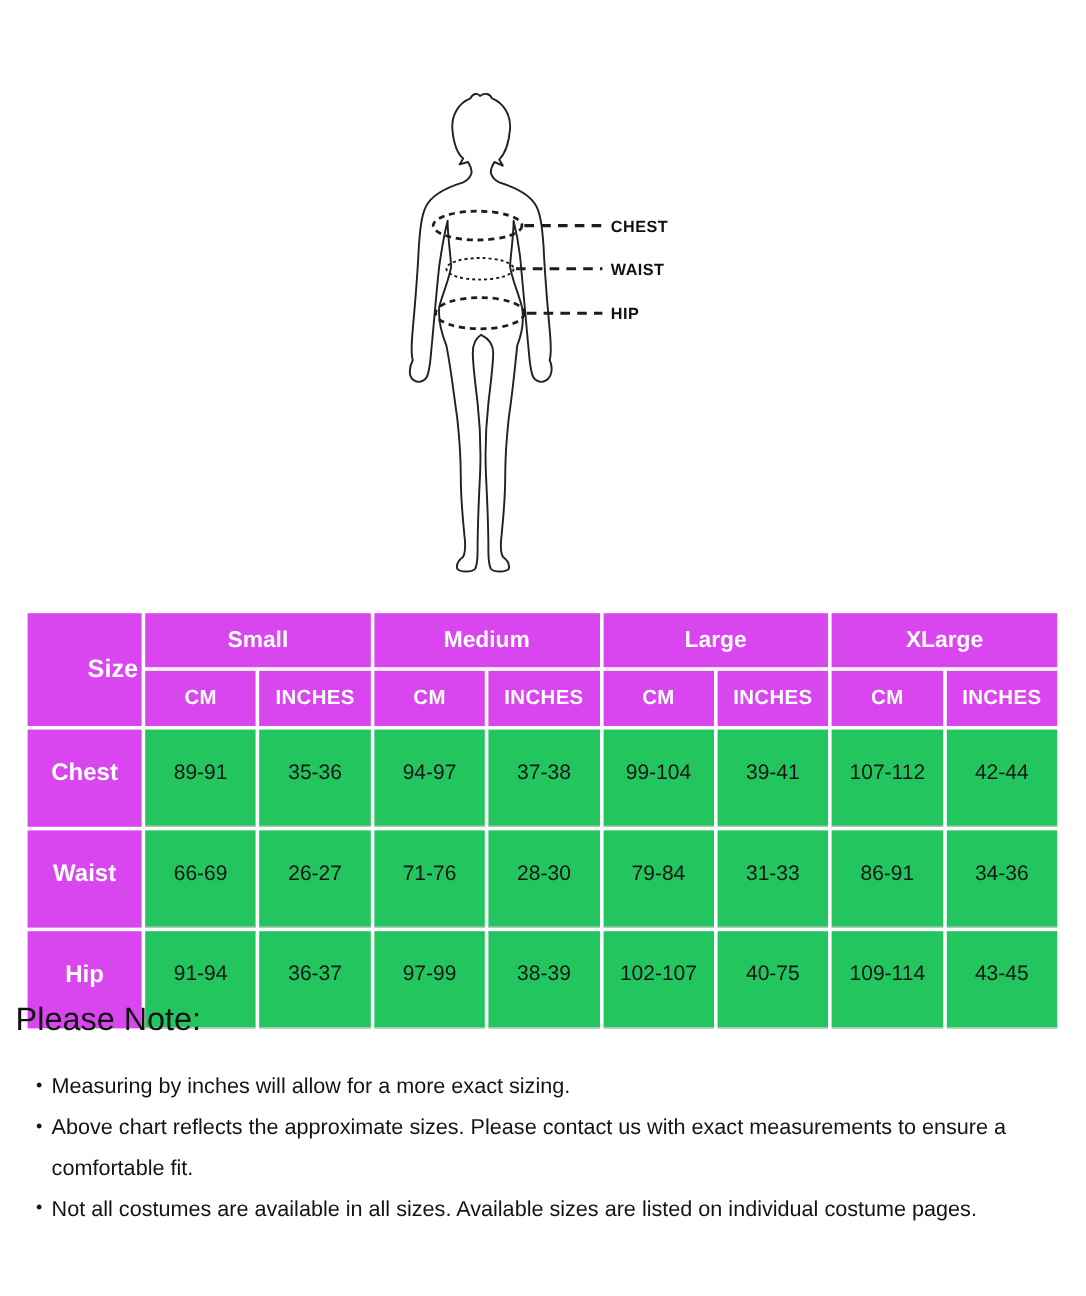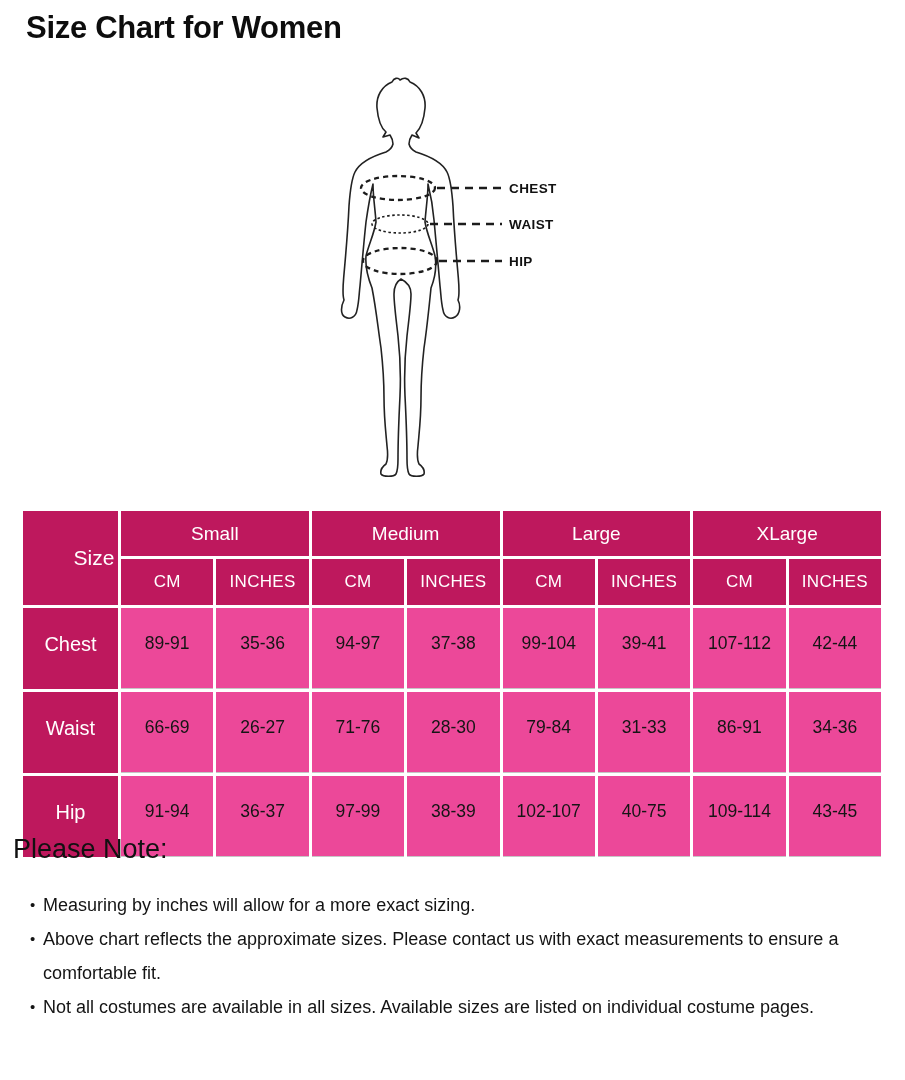--- a/index.html
+++ b/index.html
@@ -16,47 +16,46 @@
   .figure-wrap { position:absolute; left:330px; top:76px; width:270px; height:406px; }
   .figure-wrap svg { display:block; }
   .measure-label { font-family:"Liberation Sans", sans-serif; font-size:13.5px; font-weight:bold; fill:#111; letter-spacing:0.4px; }
   
   .size-table {
     position:absolute; left:20px; top:508px; width:864px;
     border-collapse:separate; border-spacing:3px; table-layout:fixed;
   }
   .size-table th, .size-table td { text-align:center; vertical-align:middle; overflow:hidden; }
   .hdr {
-    background:#be185d; color:#ffffff; font-weight:normal;
+    background:#d946ef; color:#ffffff; font-weight:bold;
   }
   .corner-cell   { font-size:21px;padding-left:48px; }
   .group-cell    { font-size:19px; height:43px; }
   .unit-cell     { font-size:17px; height:44px; letter-spacing:0.3px; }
   .rowlabel-cell { font-size:20px; height:69px; padding-bottom:10px; }
   .data-cell {
-    background:#ec4899; color:#151515; font-size:17.5px; height:69px;
+    background:#22c55e; color:#151515; font-size:17.5px; height:69px;
     padding-bottom:10px; border-bottom:1px solid #c6c6c6;
   }
   
   .notes { position:absolute; left:13px; top:834px; width:872px; }
   .notes-heading { margin:0 0 23px 0; font-size:27px; font-weight:normal; color:#111; }
   .notes-list { list-style:none; margin:6px 0 0 0; padding:0; width:852px; }
   .notes-list li {
     position:relative; padding-left:30px; font-size:18px; line-height:34px; color:#141414;
   }
   .notes-list li::before {
     content:"\2022"; position:absolute; left:17px; top:0; font-size:15px; color:#141414;
   }
 </style>
 </head>
 <body>
 
 <div class="page">
 
-  <h1 class="page-title">Size Chart for Women</h1>
 
   <div class="figure-wrap">
     <svg width="270" height="406" viewBox="0 0 270 406">
       <path d="M70,4 C74,1 78,2 80,6 C90,10 96,20 95,32 C94,43 91,52 86,57 L89,62 L82,59 C80,62 79,65 79,68 C80,72 82,74 86,76 C99,80 112,86 117,96 C121,104 122,116 123,130 C124,152 126,176 128,198 C129,210 130,218 128,224 C131,230 130,238 125,241 C120,244 114,241 113,234 C111,226 111,218 110,210 C108,188 106,164 104,144 C103,132 101,120 98,108 C98,120 96,132 95,146 C97,158 102,168 105,180 C107,192 105,202 101,212 C99,232 97,252 94,272 C92,290 91,306 91,322 C91,342 89,358 88,370 C87,378 87,384 89,388 C93,391 95,394 94,398 C92,401 81,401 79,398 C77,394 77,389 77,383 C77,362 76,340 75,320 C74,298 75,278 77,260 C79,242 81,228 81,218 C81,211 77,206 71,203 C66,206 64,211 64,218 C64,228 66,242 68,260 C70,278 71,298 70,320 C69,340 68,362 68,383 C68,389 68,394 66,398 C64,401 53,401 51,398 C50,394 52,391 56,388 C58,384 58,378 57,370 C56,358 54,342 54,322 C54,306 53,290 51,272 C48,252 46,232 42,212 C38,202 35,192 36,180 C39,168 44,158 46,146 C45,132 43,120 43,108 C40,120 38,132 36,146 C34,164 32,188 30,210 C29,218 29,226 27,234 C26,241 20,244 15,241 C10,238 11,230 14,224 C12,218 13,210 14,198 C16,176 18,152 19,130 C20,116 21,104 25,96 C30,86 43,80 56,76 C60,74 62,72 63,68 C63,65 62,62 60,59 L53,61 L56,56 C51,52 48,43 47,32 C46,20 52,10 62,6 C64,2 68,1 70,4 Z" fill="#ffffff" stroke="#222222" stroke-width="1.6" stroke-linejoin="round"></path>
       <ellipse cx="68" cy="112" rx="37" ry="12" fill="none" stroke="#1c1c1c" stroke-width="2.3" stroke-dasharray="5,4"></ellipse>
       <ellipse cx="70" cy="148" rx="28" ry="9" fill="none" stroke="#1c1c1c" stroke-width="1.6" stroke-dasharray="2.5,2.5"></ellipse>
       <ellipse cx="70" cy="185" rx="37" ry="13" fill="none" stroke="#1c1c1c" stroke-width="2.3" stroke-dasharray="5,4"></ellipse>
       <line x1="107" y1="112" x2="172" y2="112" stroke="#1c1c1c" stroke-width="2.6" stroke-dasharray="8,6"></line>
       <line x1="100" y1="148" x2="172" y2="148" stroke="#1c1c1c" stroke-width="2.6" stroke-dasharray="8,6"></line>
       <line x1="109" y1="185" x2="172" y2="185" stroke="#1c1c1c" stroke-width="2.6" stroke-dasharray="8,6"></line>

